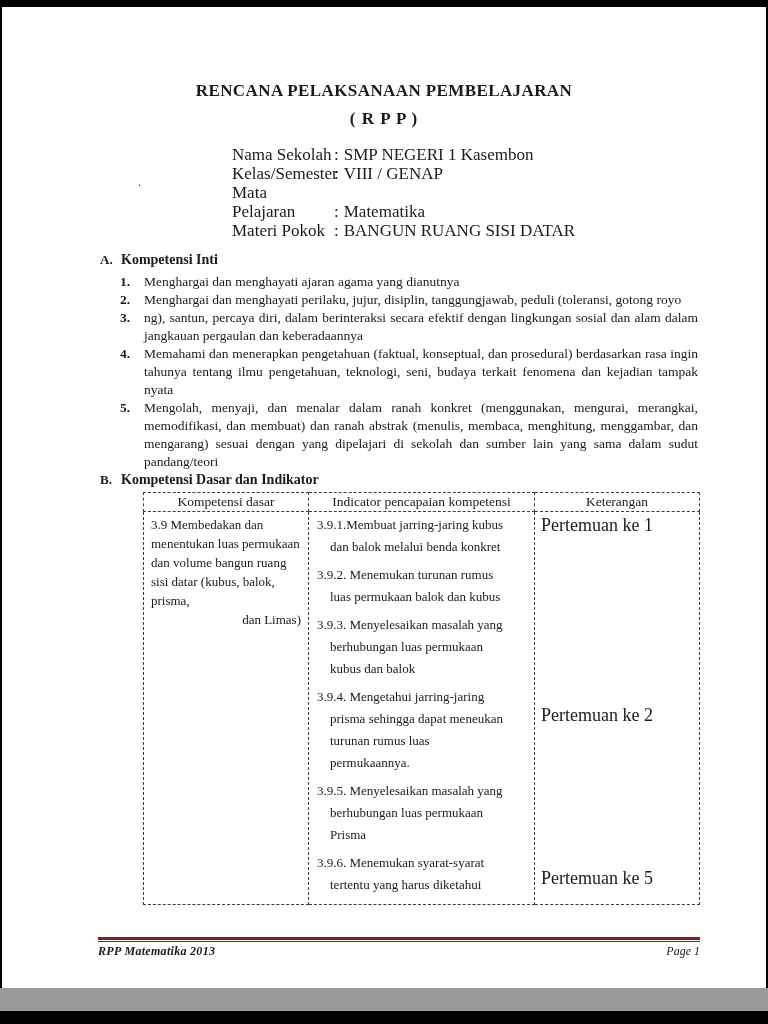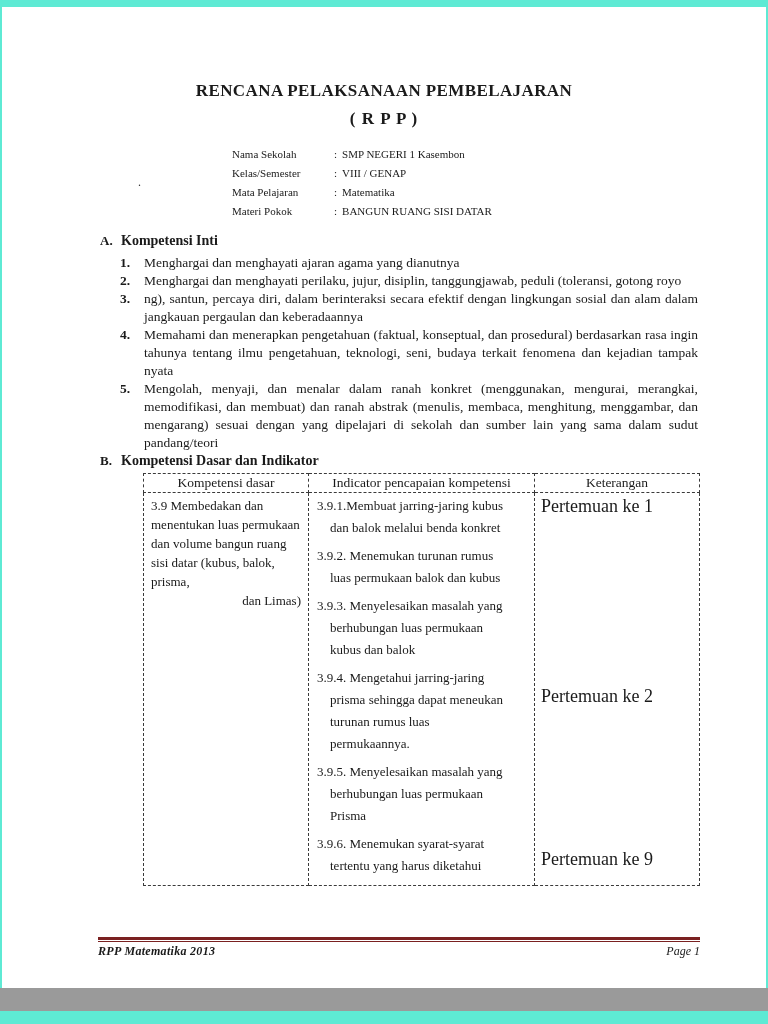--- a/index.html
+++ b/index.html
@@ -1,27 +1,27 @@
 <!DOCTYPE html>
 <html><head>
 <meta charset="utf-8">
 <style>
   html,body{margin:0;padding:0;background:#141414;}
-  .stage{position:relative;width:768px;height:1024px;background:#5eead4;overflow:hidden;}
+  .stage{position:relative;width:768px;height:1024px;background:#000000;overflow:hidden;}
   .sheet{position:absolute;left:2px;top:7px;width:764px;height:981px;background:#ffffff;
          color:#1a1a1a;font-family:"Liberation Serif","DejaVu Serif",serif;}
   .gray-band{position:absolute;left:0;top:988px;width:768px;height:23px;background:#9a9a9a;}
 
   .title-block{padding-top:74px;text-align:center;}
   .doc-title{font-size:17px;font-weight:bold;line-height:20px;letter-spacing:.4px;}
   .doc-subtitle{font-size:17px;font-weight:bold;line-height:20px;letter-spacing:1px;margin-top:8px;}
 
   .stray-dot{position:absolute;left:136px;top:168px;font-size:12px;color:#333;}
 
-  .meta{margin:16px 0 0 230px;font-size:11px;line-height:19px;}
+  .meta{margin:16px 0 0 230px;font-size:17px;line-height:19px;}
   .meta-label{display:inline-block;width:102px;}
   .meta-colon{display:inline-block;margin-right:5px;}
 
   .section-heading{margin-left:98px;font-size:14px;font-weight:bold;line-height:18px;}
   .section-heading.a{margin-top:11px;}
   .section-heading.b{margin-top:0px;}
   .sec-letter{display:inline-block;width:21px;font-size:13px;}
 
   .ki-list{margin:4px 0 0 118px;width:578px;font-size:13.5px;line-height:18px;}
   .ki-item{display:flex;}
@@ -130,21 +130,21 @@
             <div class="indicator">3.9.1.Membuat jarring-jaring kubus dan balok melalui benda konkret</div>
             <div class="indicator">3.9.2. Menemukan turunan rumus luas permukaan balok dan kubus</div>
             <div class="indicator">3.9.3. Menyelesaikan masalah yang berhubungan luas permukaan kubus dan balok</div>
             <div class="indicator">3.9.4. Mengetahui jarring-jaring prisma sehingga dapat meneukan turunan rumus luas permukaannya.</div>
             <div class="indicator">3.9.5. Menyelesaikan masalah yang berhubungan luas permukaan Prisma</div>
             <div class="indicator">3.9.6. Menemukan syarat-syarat tertentu yang harus diketahui</div>
           </td>
           <td class="col-ket">
             <div class="ket ket-0">Pertemuan ke 1</div>
             <div class="ket ket-1">Pertemuan ke 2</div>
-            <div class="ket ket-2">Pertemuan ke 9</div>
+            <div class="ket ket-2">Pertemuan ke 5</div>
           </td>
         </tr>
       </tbody>
     </table>
 
     <div class="footer">
       <div class="footer-rule"></div>
       <div class="footer-row">
         <span class="footer-left">RPP Matematika  2013</span>
         <span class="footer-right">Page 1</span>

